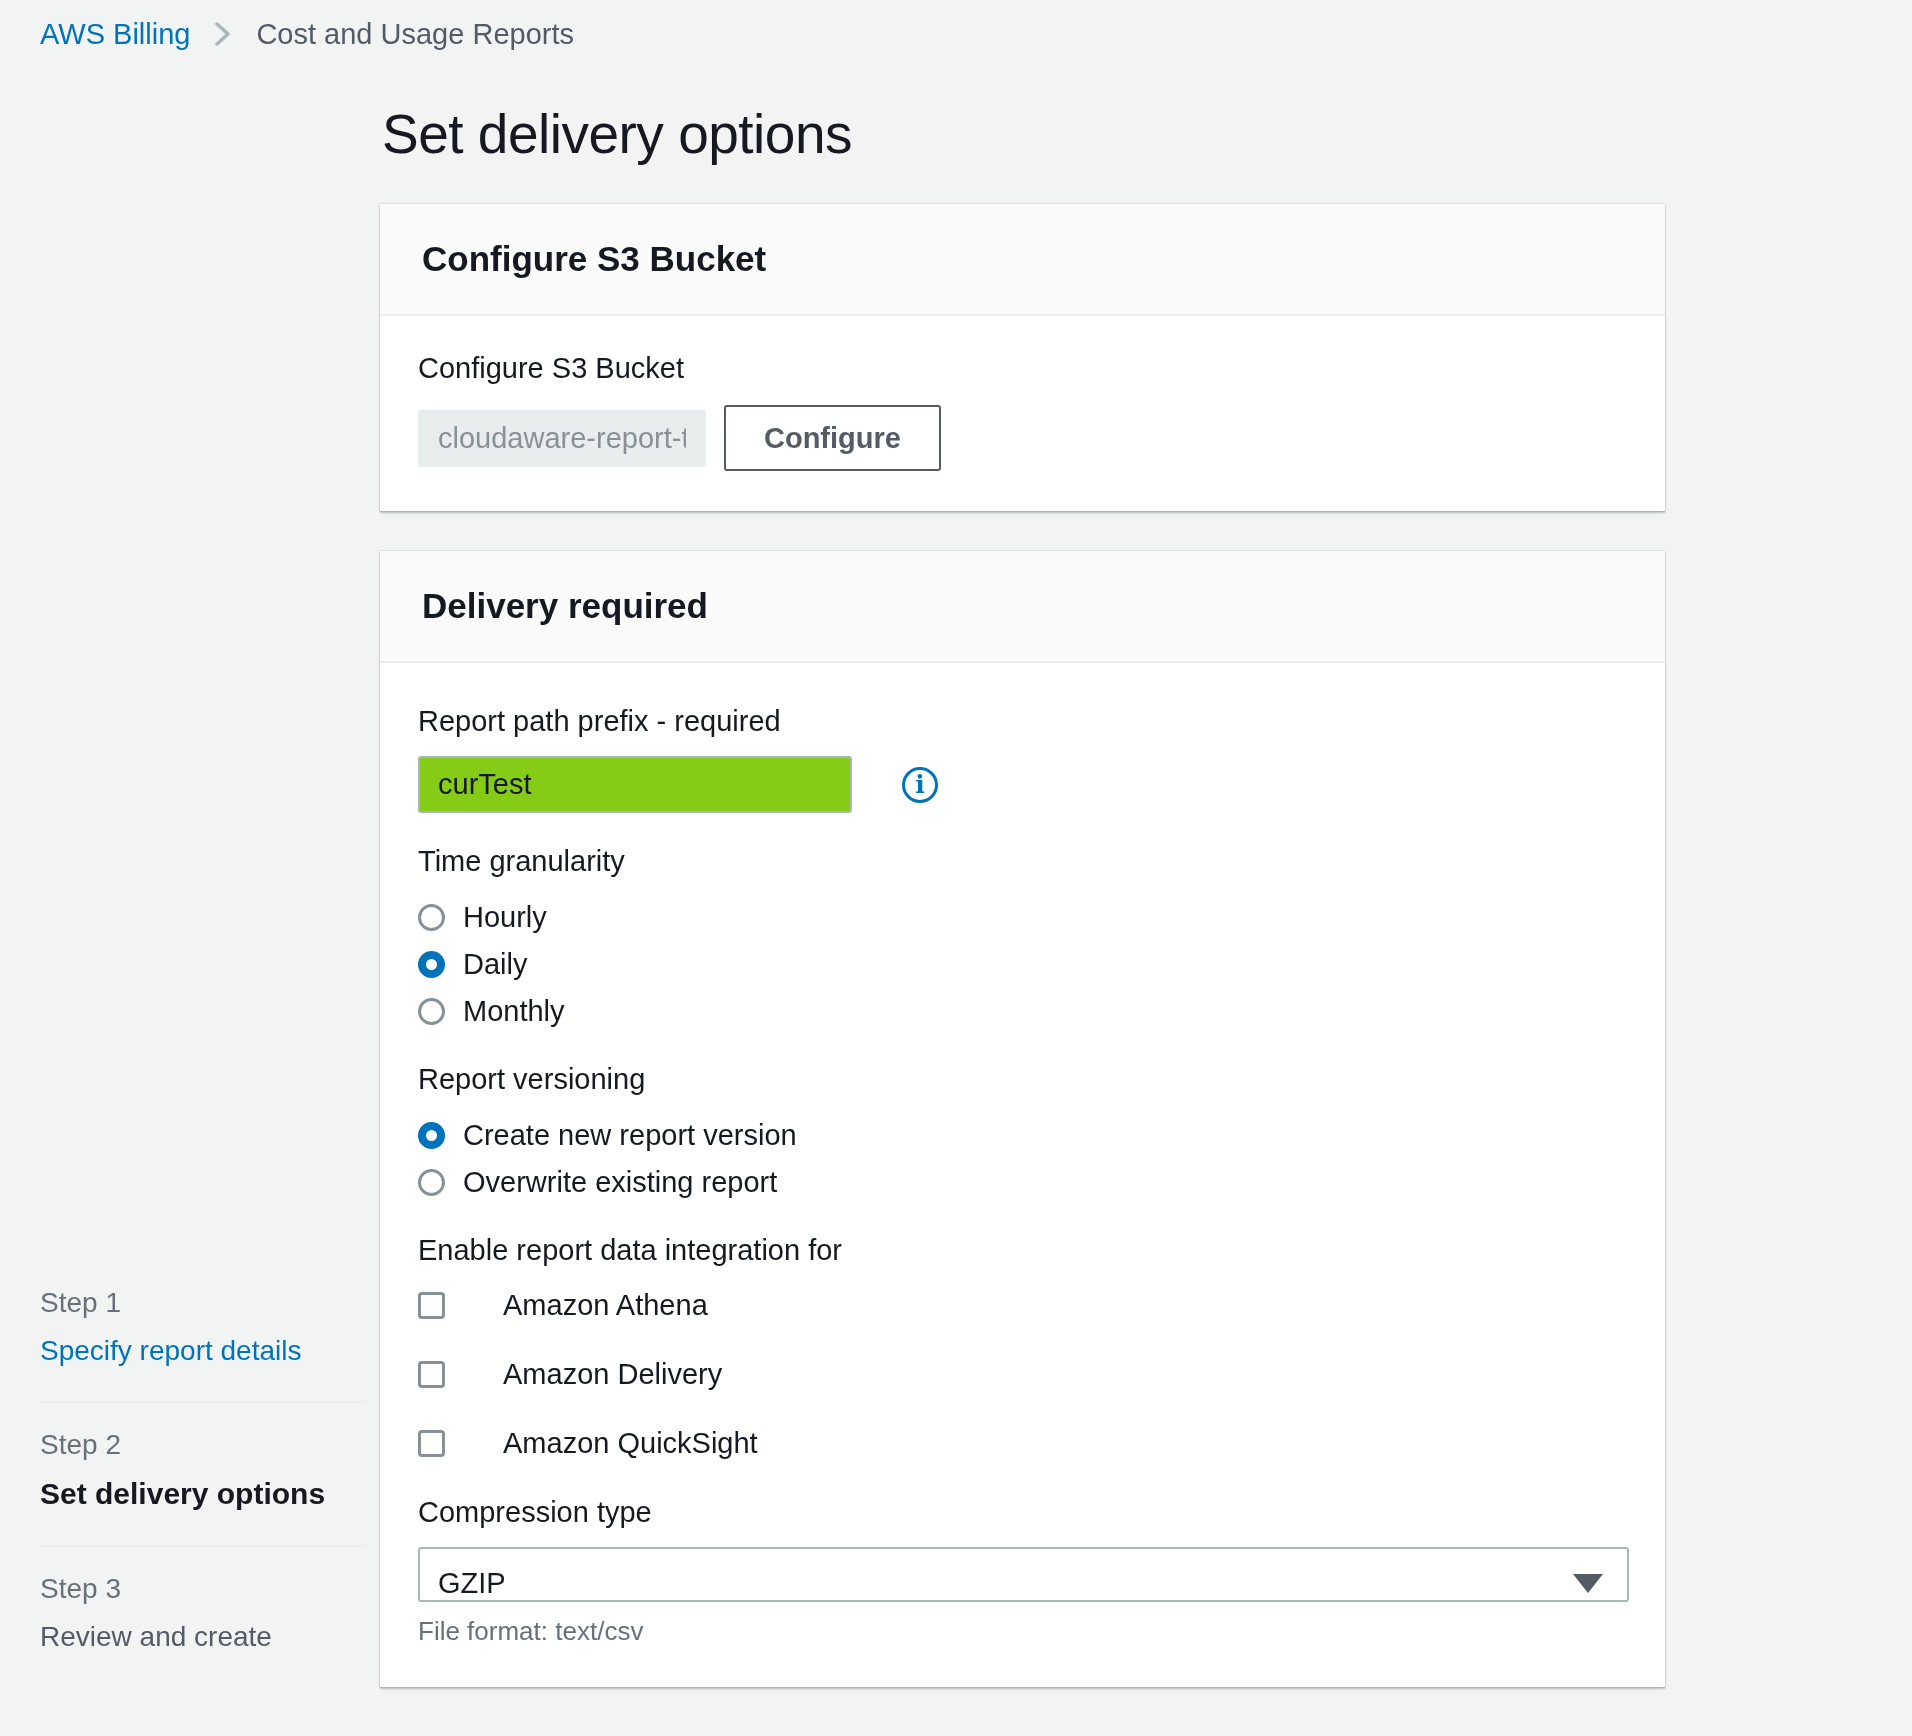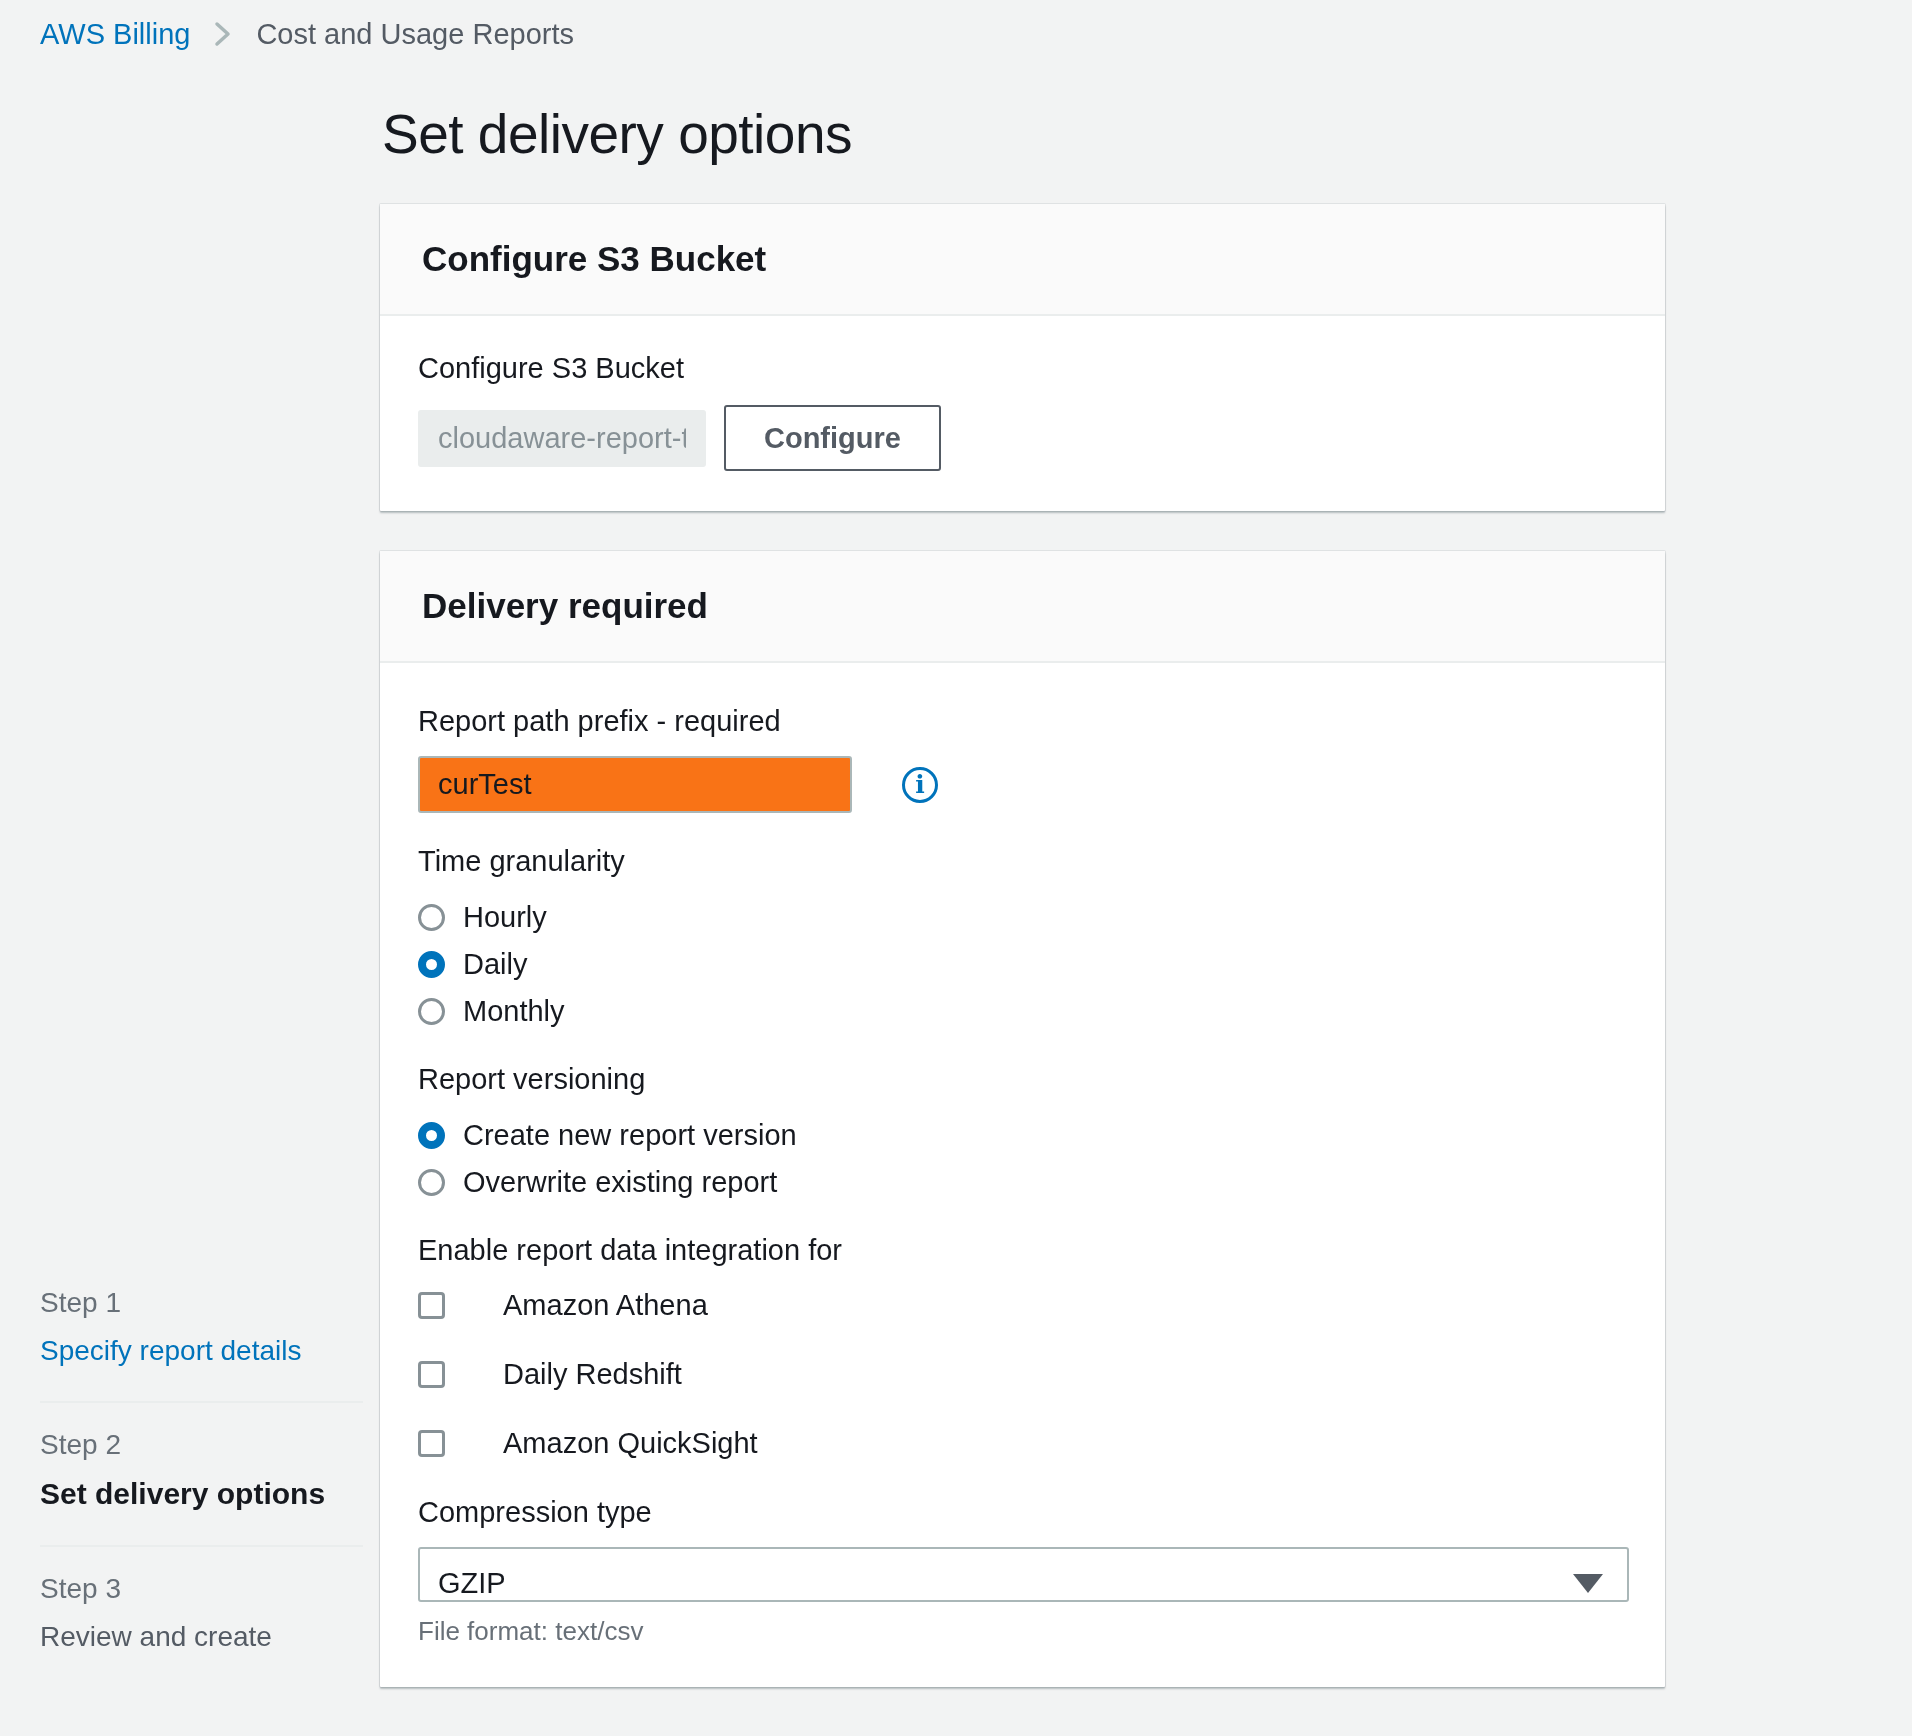--- a/index.html
+++ b/index.html
@@ -54,21 +54,21 @@
 
   .field-label { font-size:29px; color:#16191f; margin-bottom:18px; }
   .group-label { font-size:29px; color:#16191f; margin:28px 0 16px 0; }
 
   .row { display:flex; align-items:center; }
 
   
   .text-input {
     height:57px; border:2px solid #aab7b8; border-radius:3px;
     font-size:29px; font-family:"Liberation Sans", sans-serif;
-    color:#16191f; padding:0 18px; background:#f97316; outline:none;
+    color:#16191f; padding:0 18px; background:#84cc16; outline:none;
   }
   .text-input.disabled {
     background:#eaeded; border-color:#eaeded; color:#879196;
   }
   .bucket-input { width:288px; }
   .prefix-input { width:434px; }
 
   .btn {
     height:66px; display:inline-flex; align-items:center; justify-content:center;
     border-radius:3px; font-size:29px; font-weight:700; cursor:pointer;
@@ -197,21 +197,21 @@
           <span class="option-label">Overwrite existing report</span>
         </div>
 
         <div class="group-label" style="margin-bottom:22px;">Enable report data integration for</div>
         <div class="option-row cb-row">
           <span class="checkbox"></span>
           <span class="option-label">Amazon Athena</span>
         </div>
         <div class="option-row cb-row">
           <span class="checkbox"></span>
-          <span class="option-label">Daily Redshift</span>
+          <span class="option-label">Amazon Delivery</span>
         </div>
         <div class="option-row cb-row">
           <span class="checkbox"></span>
           <span class="option-label">Amazon QuickSight</span>
         </div>
 
         <div class="group-label" style="margin-top:8px;margin-bottom:18px;">Compression type</div>
         <div class="select">
           <span class="select-value">GZIP</span>
           <span class="select-caret"></span>

